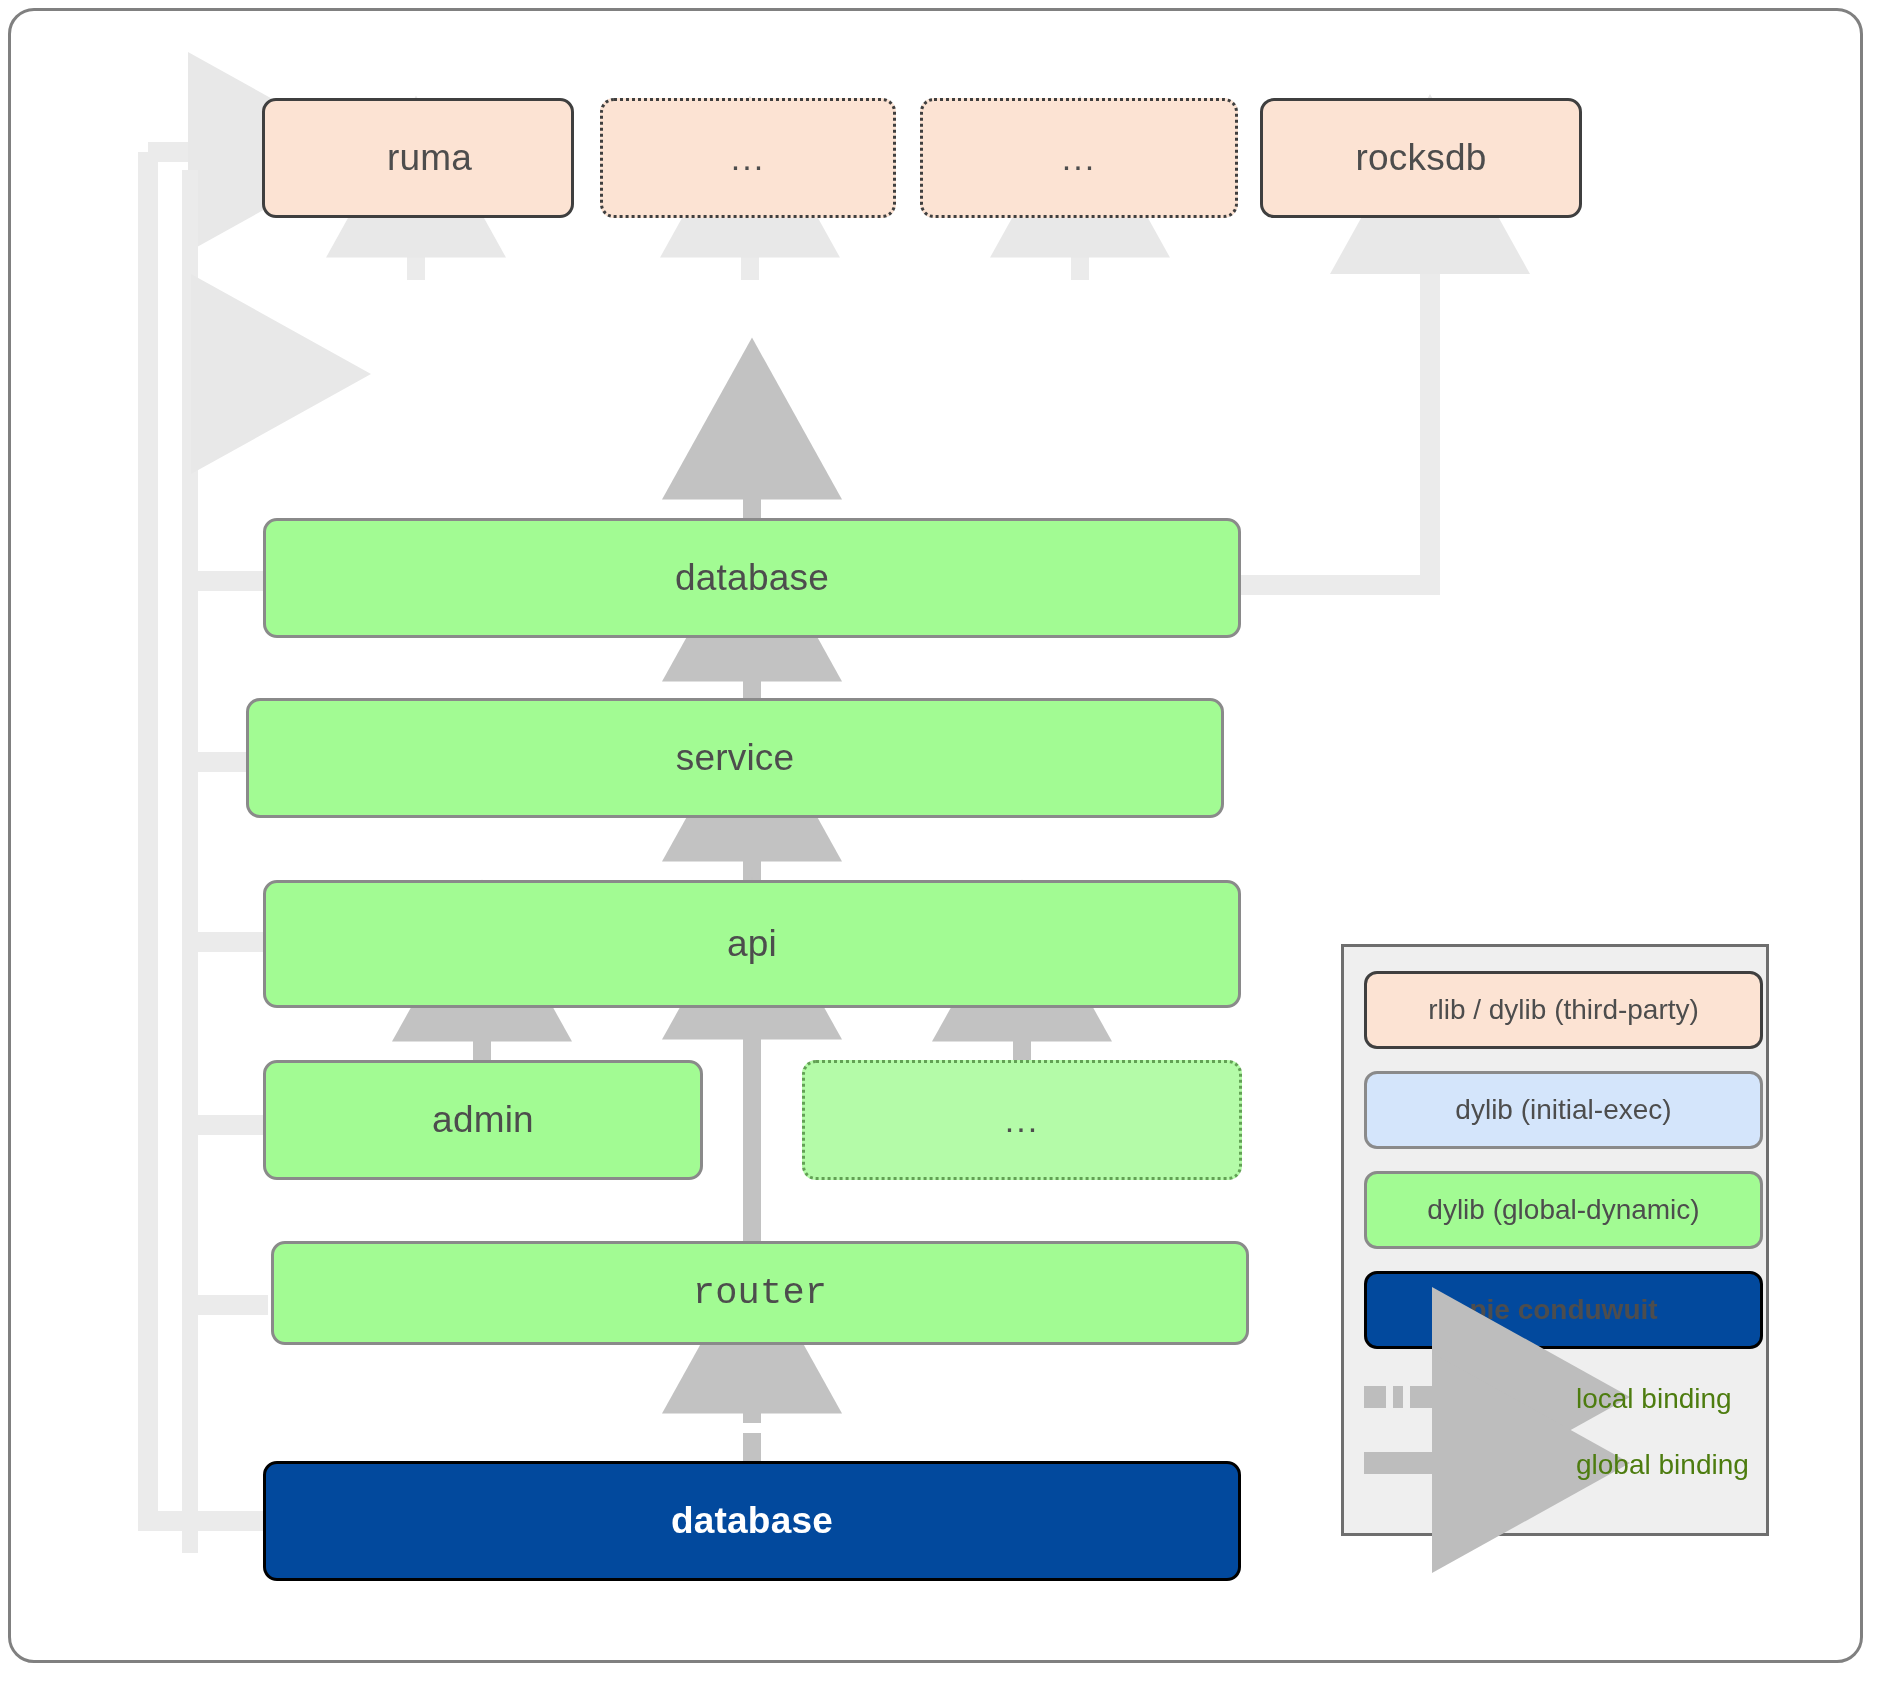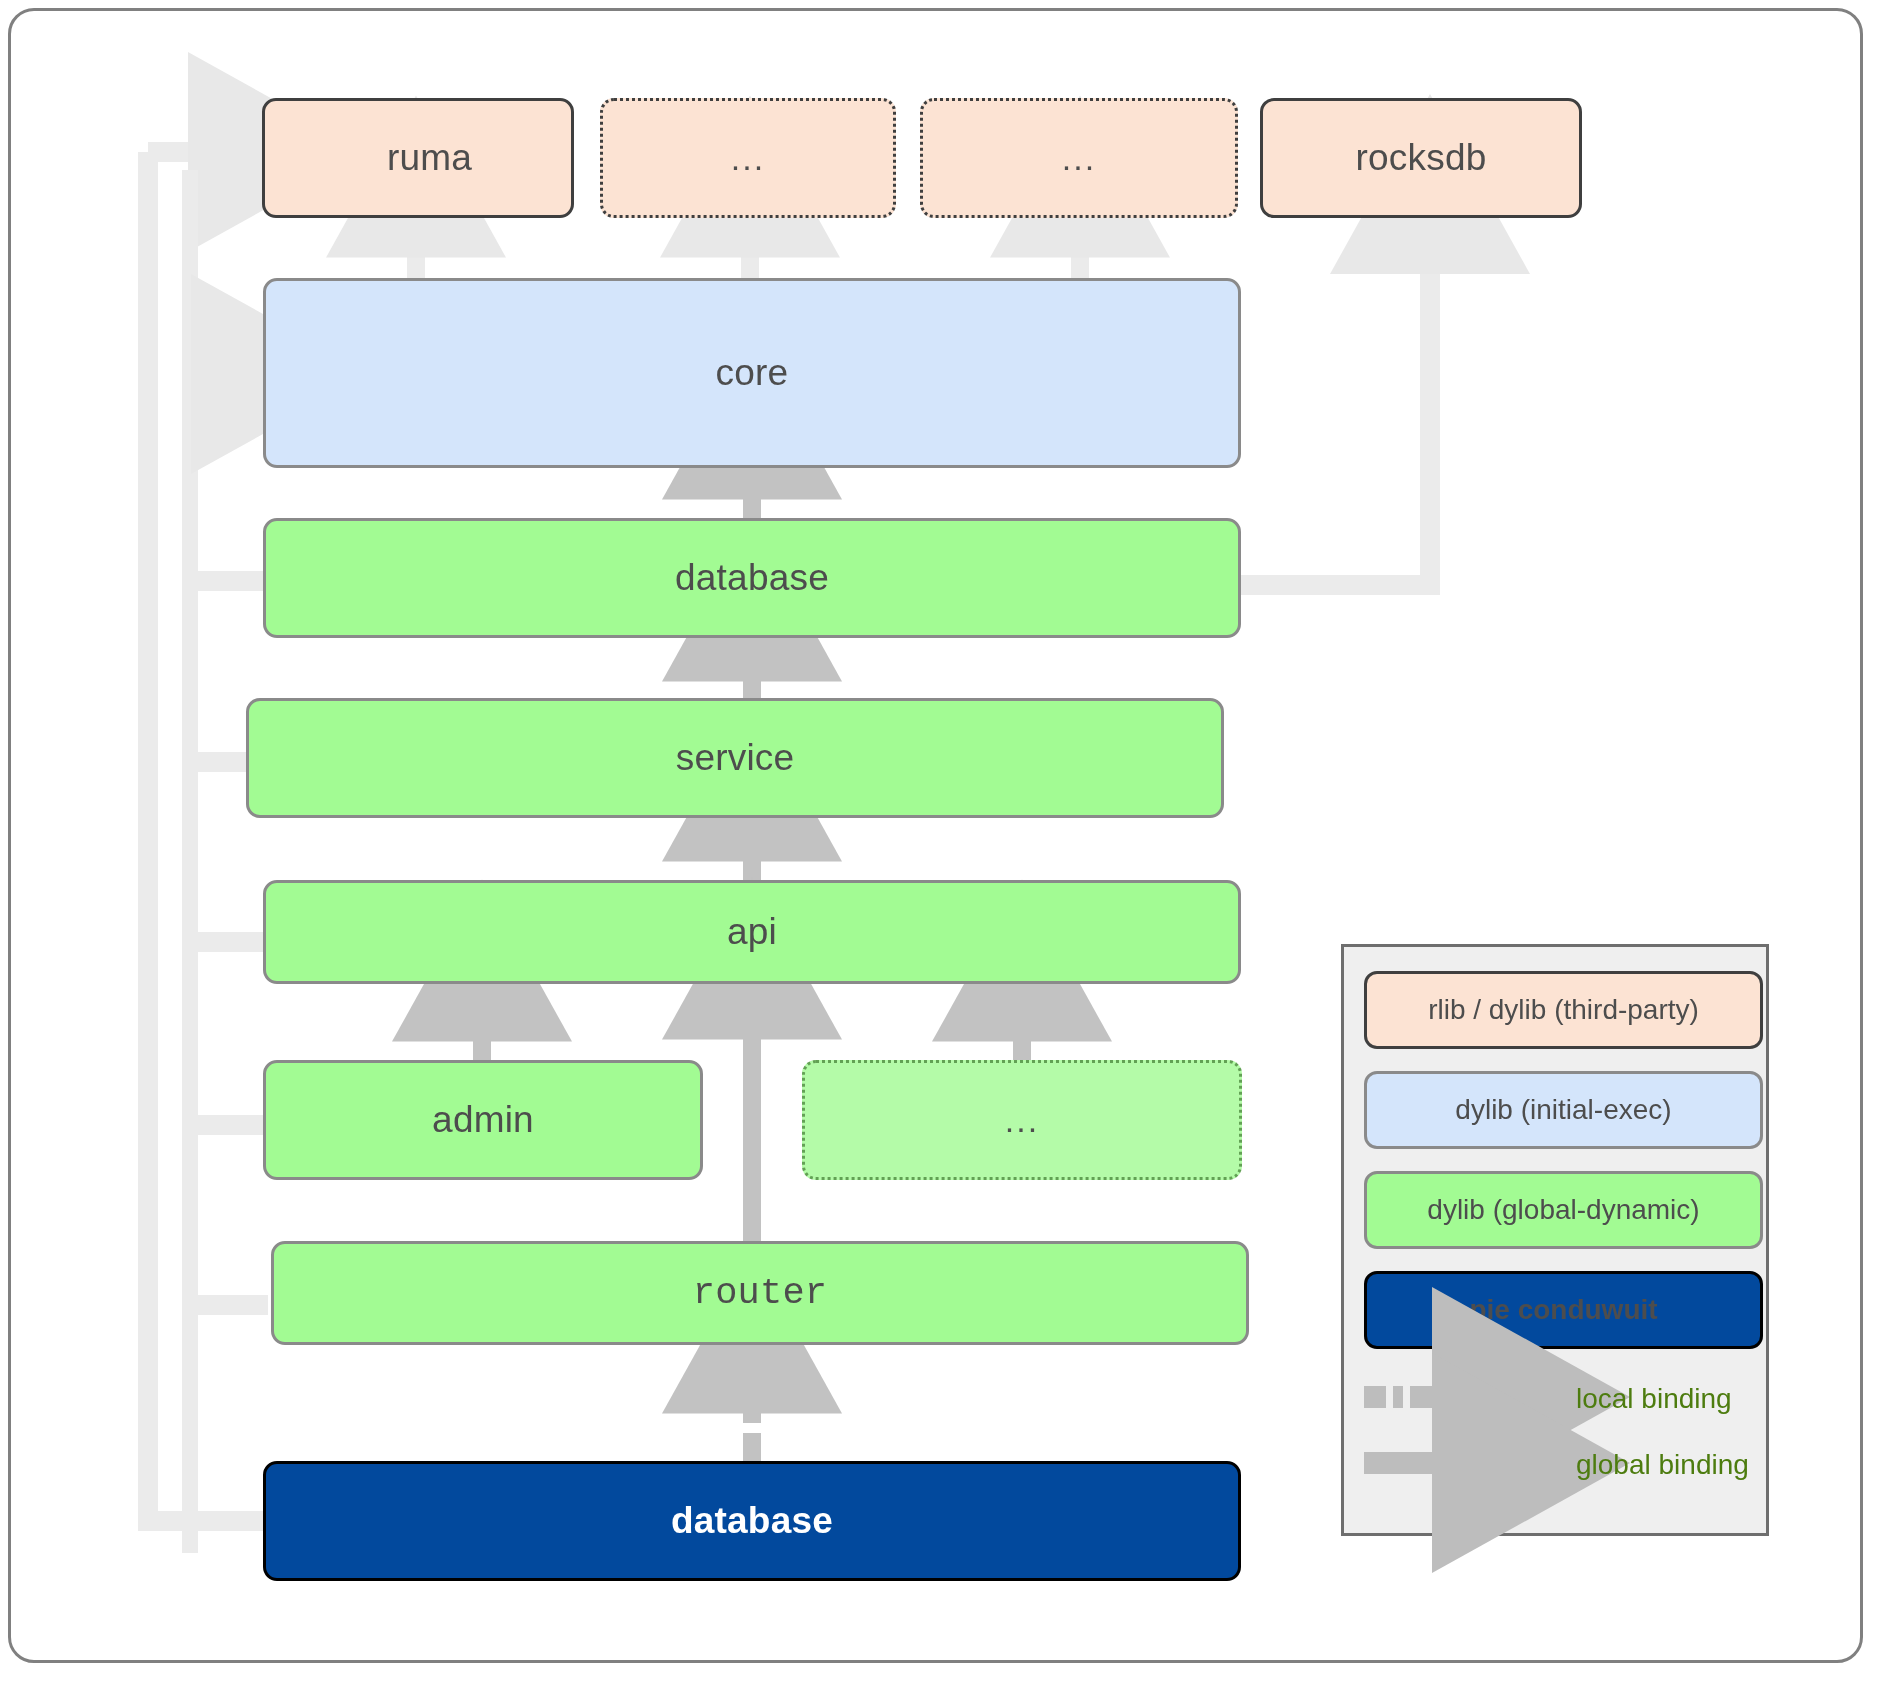--- a/index.html
+++ b/index.html
@@ -141,33 +141,30 @@
   </div>
 
   <div class="node orange dotted-dark" style="left:920px;top:98px;width:318px;height:120px;">
     <span class="ell">...</span>
   </div>
 
   <div class="node orange solid-dark" style="left:1260px;top:98px;width:322px;height:120px;">
     <span>rocksdb</span>
   </div>
 
-  <div class="node blue solid-gray" style="left:263px;top:278px;width:978px;height:190px;">
-    <span>core</span>
-  </div>
 
   <div class="node green solid-gray" style="left:263px;top:518px;width:978px;height:120px;">
     <span>database</span>
   </div>
 
   <div class="node green solid-gray" style="left:246px;top:698px;width:978px;height:120px;">
     <span>service</span>
   </div>
 
-  <div class="node green solid-gray" style="left:263px;top:880px;width:978px;height:104px;">
+  <div class="node green solid-gray" style="left:263px;top:880px;width:978px;height:128px;">
     <span>api</span>
   </div>
 
   <div class="node green solid-gray" style="left:263px;top:1060px;width:440px;height:120px;">
     <span>admin</span>
   </div>
 
   <div class="node green-lite dotted-green" style="left:802px;top:1060px;width:440px;height:120px;">
     <span class="ell">...</span>
   </div>

